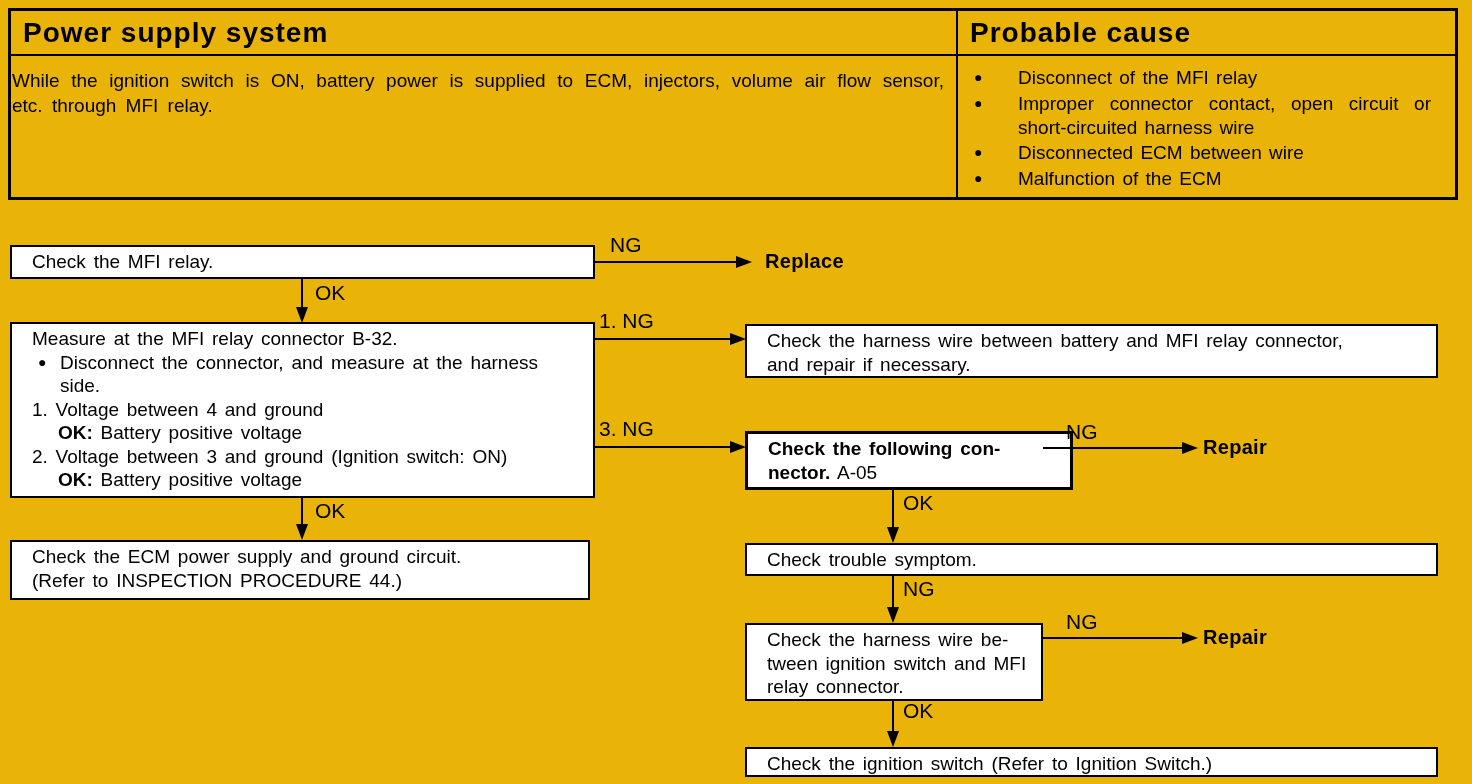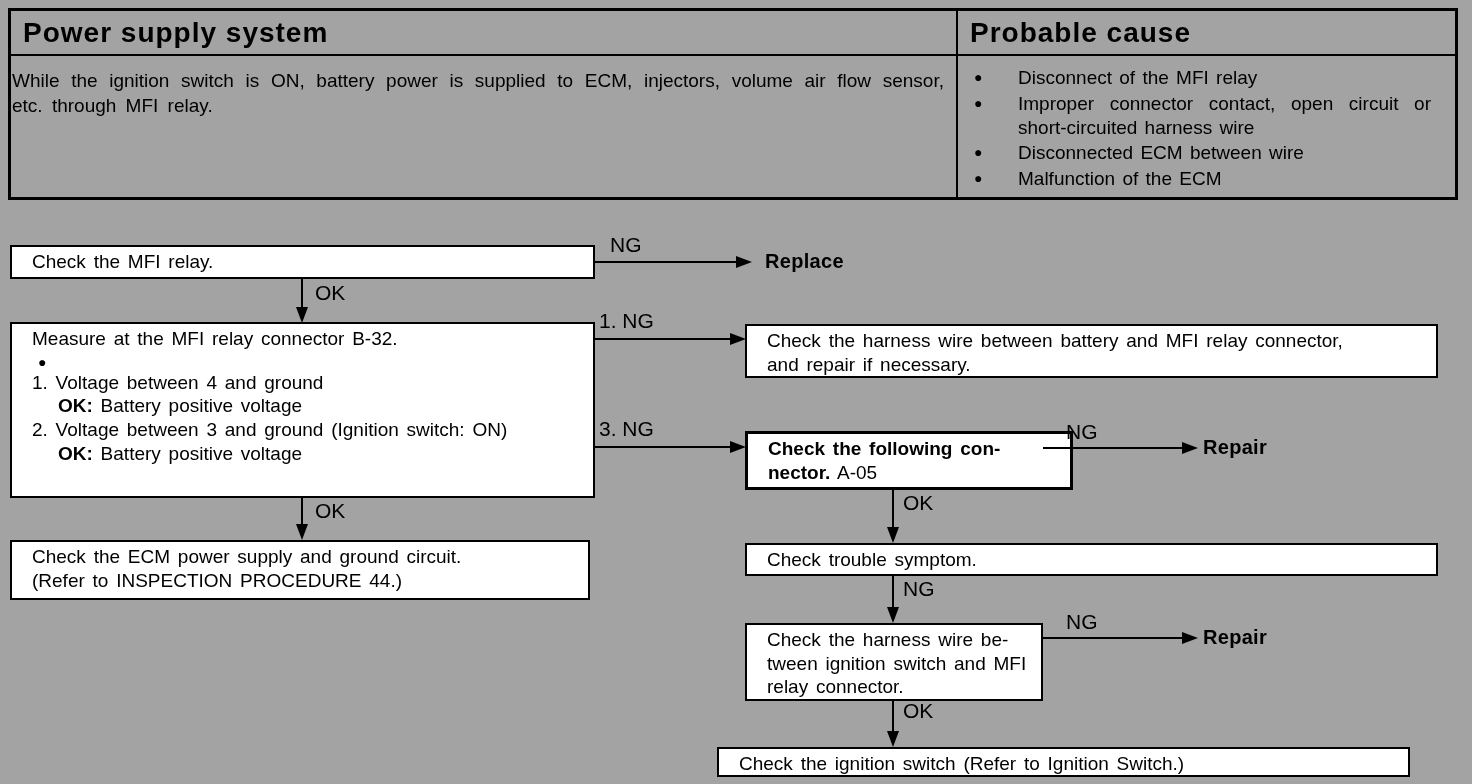--- a/index.html
+++ b/index.html
@@ -1,18 +1,18 @@
 <!DOCTYPE html>
 <html><head>
 <meta charset="utf-8">
 <style>
   * { margin:0; padding:0; box-sizing:border-box; }
   html,body { background:#fff; }
   body { font-family:"Liberation Sans", sans-serif; color:#000; }
-  .page { position:relative; width:1472px; height:784px; background:#a3a3a3; overflow:hidden; }
+  .page { position:relative; width:1472px; height:784px; background:#eab308; overflow:hidden; }
 
   
   .info-table { position:absolute; left:8px; top:8px; width:1450px; height:192px;
                 border:3px solid #000; display:flex; flex-direction:column; }
   .tbl-row { display:flex; }
   .tbl-header { height:45px; border-bottom:2px solid #000; }
   .tbl-body { flex:1; }
   .cell-left { width:947px; border-right:2px solid #000; }
   .cell-right { flex:1; }
   .hdr-text { font-size:28px; font-weight:bold; letter-spacing:1px; padding:6px 12px; white-space:nowrap; }
@@ -93,20 +93,24 @@
   <div class="action" style="left:765px; top:250px;">Replace</div>
 
   <div class="vline" style="left:301px; top:279px; height:30px;"></div>
   <div class="arrow-down" style="left:296px; top:307px;"></div>
   <div class="lbl" style="left:315px; top:281px;">OK</div>
 
   <div class="fbox" style="left:10px; top:322px; width:585px; height:176px;">
     <div class="bline">Measure at the MFI relay connector B-32.</div>
     <div class="inner-bullet">
       <span class="cause-bullet">●</span>
+      <span>
+        <div class="bline">Disconnect the connector, and measure at the harness</div>
+        <div class="bline">side.</div>
+      </span>
     </div>
     <div class="bline">1. Voltage between 4 and ground</div>
     <div class="bline indent">
       <span class="okkey">OK:</span>
       <span>Battery positive voltage</span>
     </div>
     <div class="bline">2. Voltage between 3 and ground (Ignition switch: ON)</div>
     <div class="bline indent">
       <span class="okkey">OK:</span>
       <span>Battery positive voltage</span>
@@ -156,21 +160,21 @@
   </div>
   <div class="lbl" style="left:1066px; top:610px;">NG</div>
   <div class="hline" style="left:1043px; top:637px; width:140px;"></div>
   <div class="arrow-right" style="left:1182px; top:632px;"></div>
   <div class="action" style="left:1203px; top:626px;">Repair</div>
 
   <div class="vline" style="left:892px; top:701px; height:31px;"></div>
   <div class="arrow-down" style="left:887px; top:731px;"></div>
   <div class="lbl" style="left:903px; top:699px;">OK</div>
 
-  <div class="fbox" style="left:717px; top:747px; width:693px; height:30px;">
+  <div class="fbox" style="left:745px; top:747px; width:693px; height:30px;">
     <div class="bline">Check the ignition switch (Refer to Ignition Switch.)</div>
   </div>
 
   <div class="vline" style="left:301px; top:497px; height:28px;"></div>
   <div class="arrow-down" style="left:296px; top:524px;"></div>
   <div class="lbl" style="left:315px; top:499px;">OK</div>
 
   <div class="fbox" style="left:10px; top:540px; width:580px; height:60px;">
     <div class="bline">Check the ECM power supply and ground circuit.</div>
     <div class="bline">(Refer to INSPECTION PROCEDURE 44.)</div>

